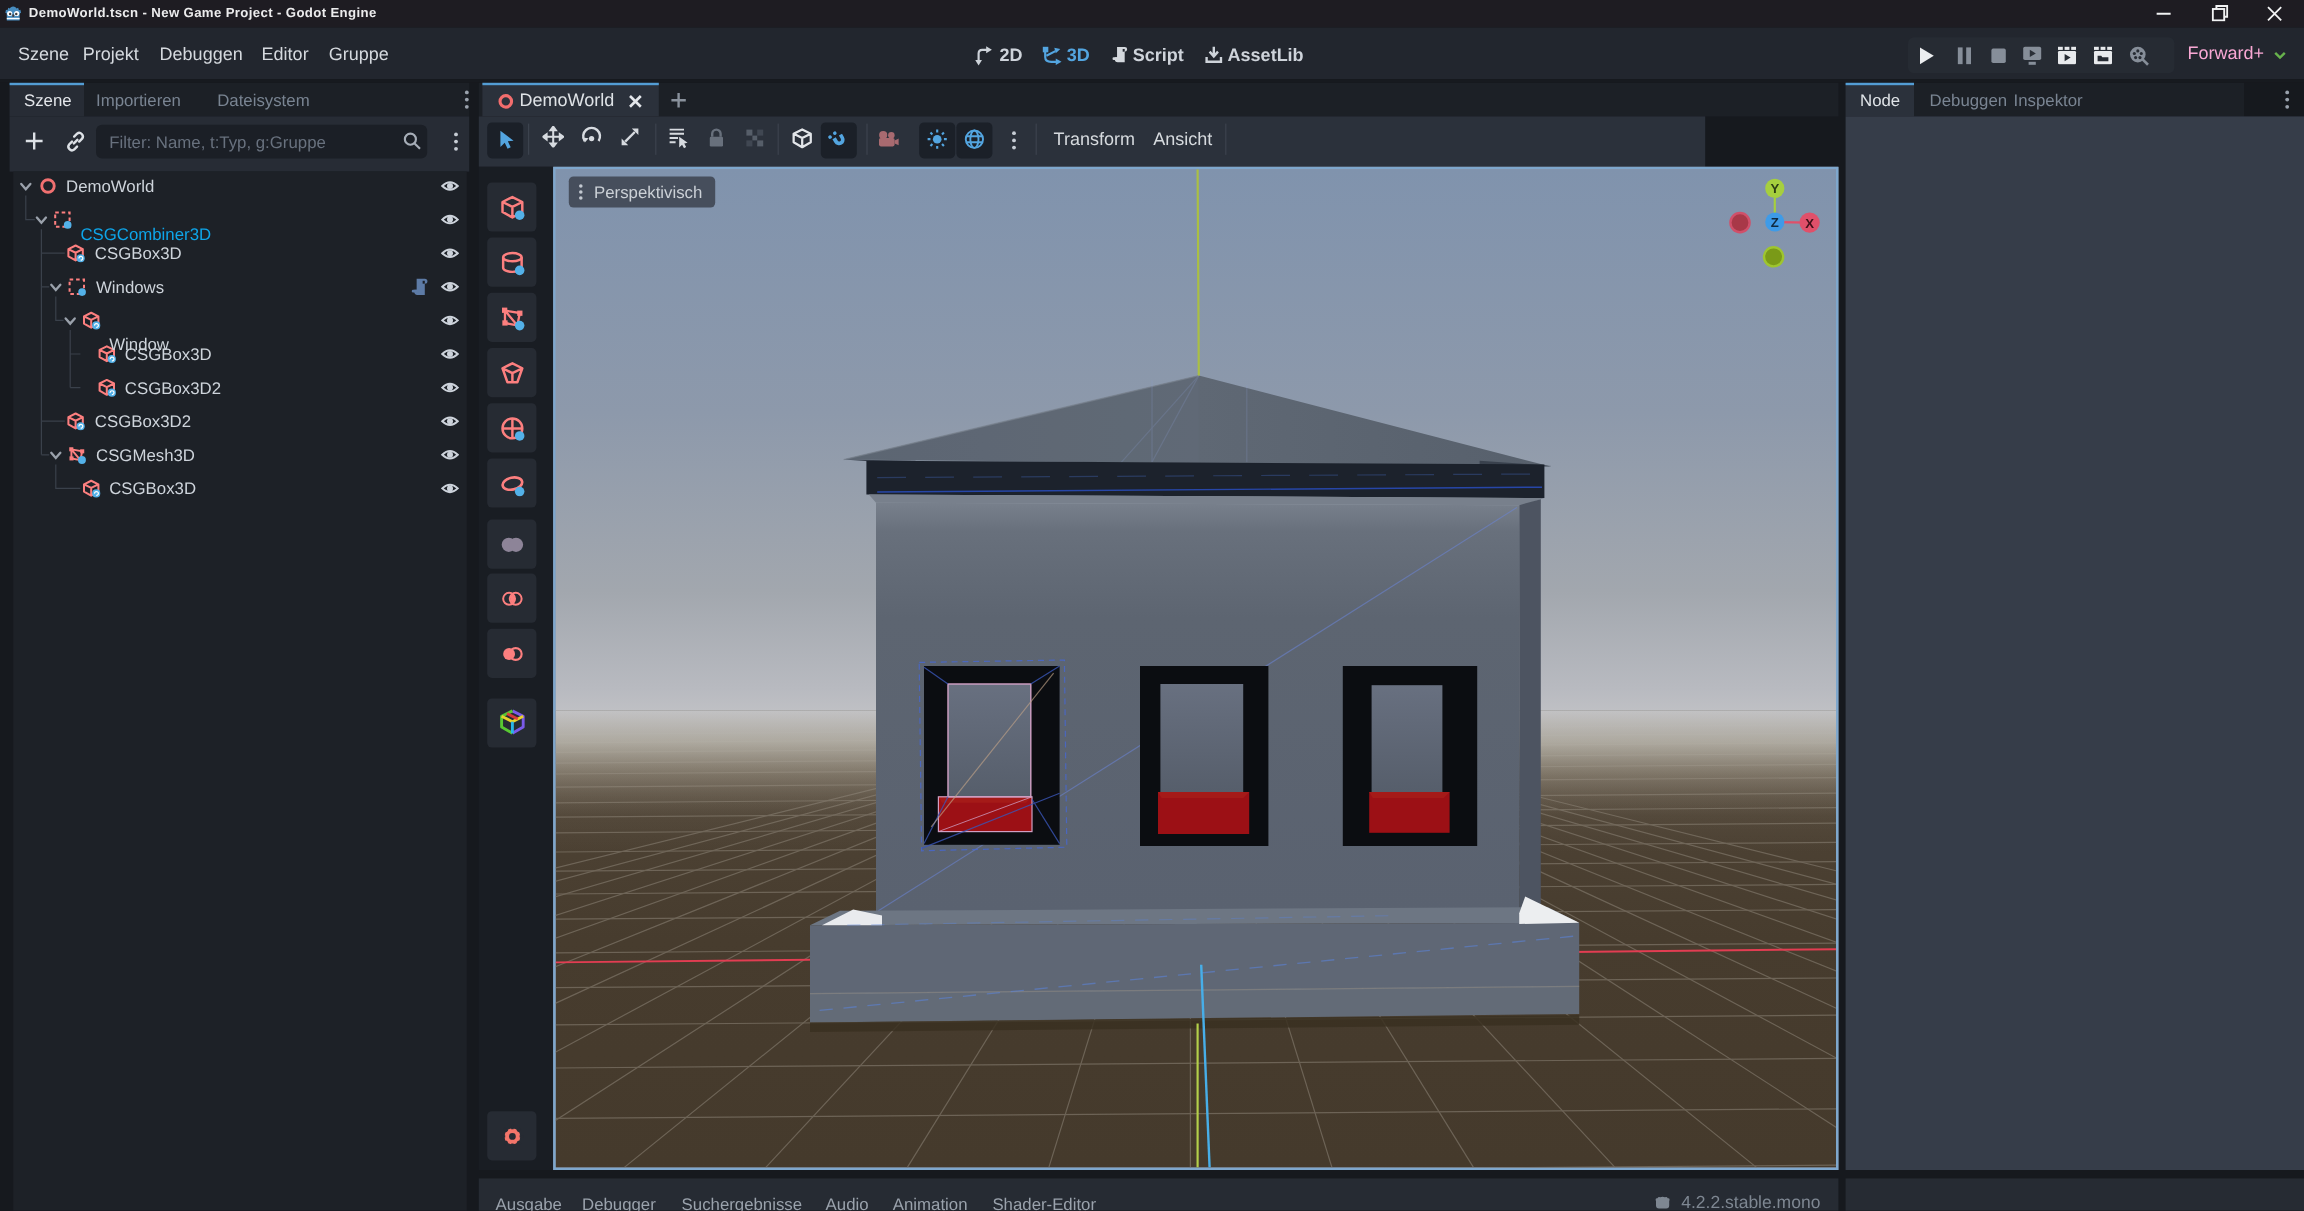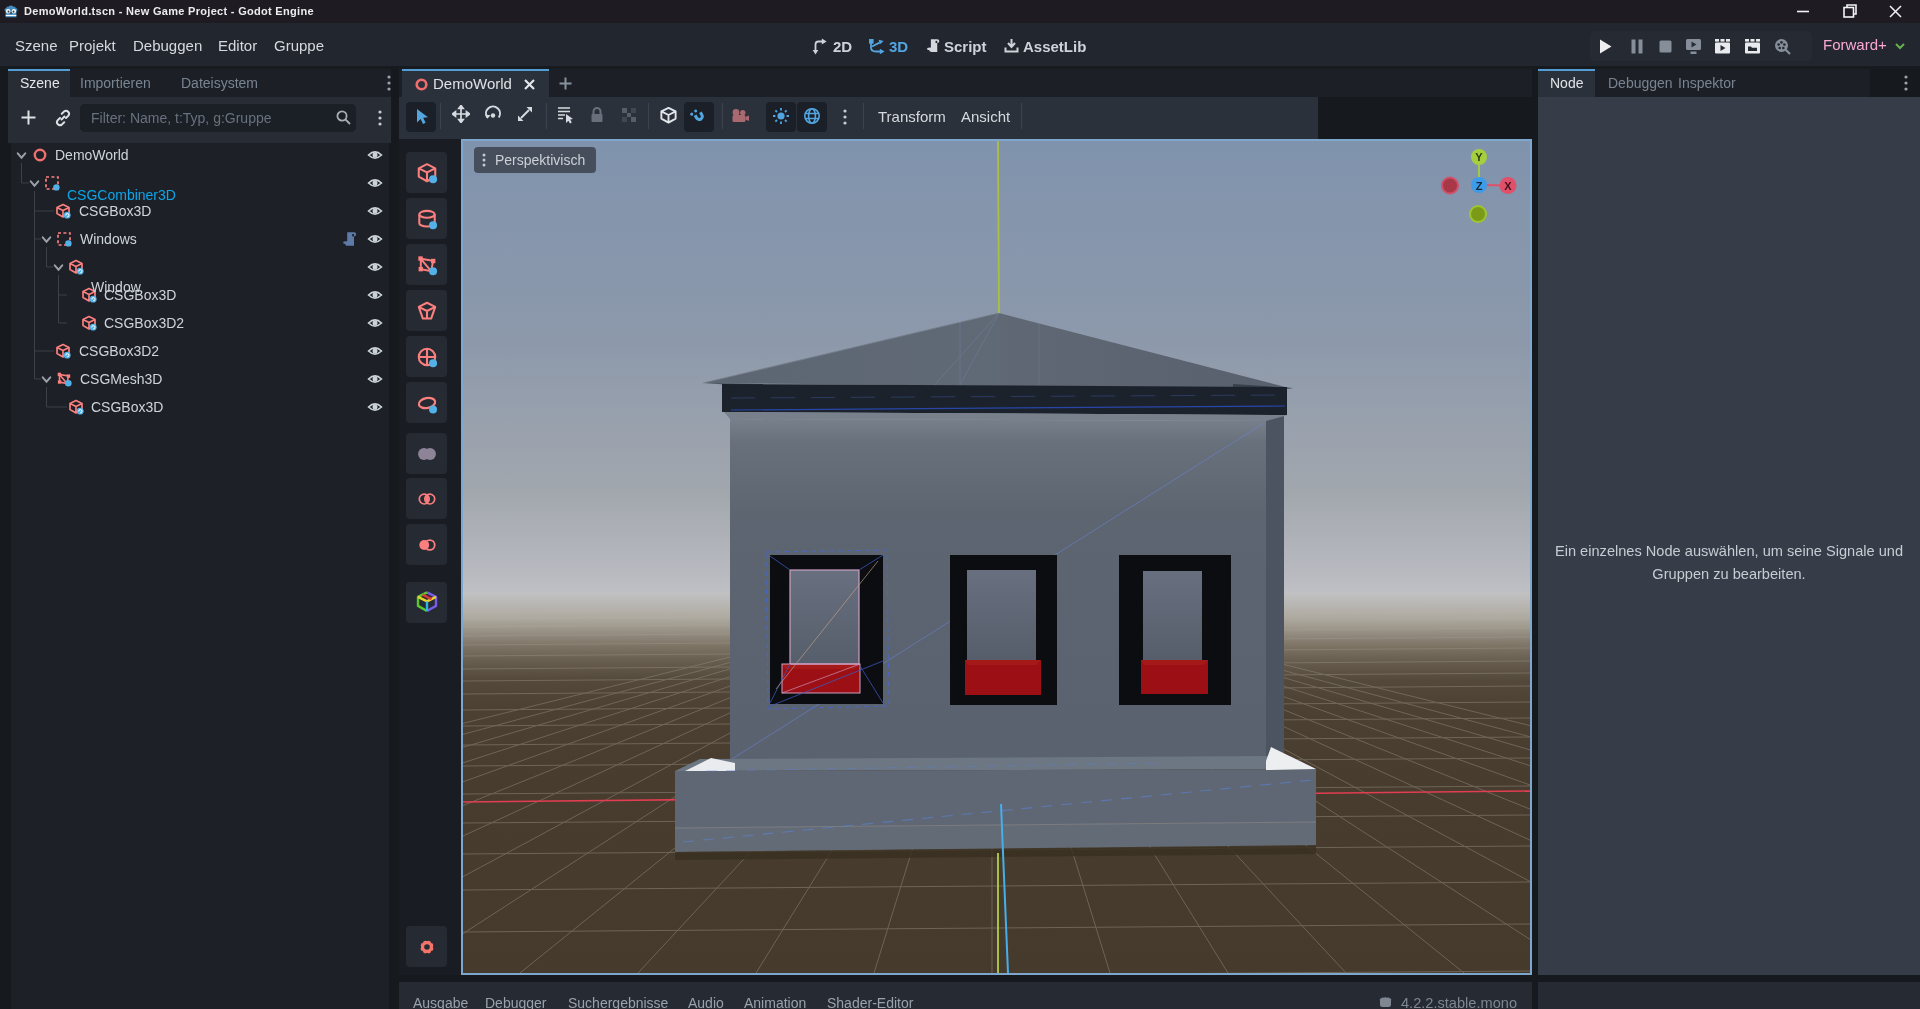--- a/index.html
+++ b/index.html
@@ -258,21 +258,21 @@
         <circle cx="6.5" cy="6.5" r="4.8" fill="none" stroke="#f26d6d" stroke-width="2.6"></circle>
       </svg>
     <div class="abs txt" style="left:34px;top:6px;font-size:15px;color:#dee2e6;">DemoWorld</div>
     <svg class="abs" style="left:124px;top:9px;" width="13" height="13" viewBox="0 0 13 13">
         <path d="M2 2 L11 11 M11 2 L2 11" stroke="#e3e6ea" stroke-width="2.2"></path>
       </svg>
     <svg class="abs" style="left:159px;top:7px;" width="15" height="15" viewBox="0 0 15 15">
         <path d="M7.5 1.5 V13.5 M1.5 7.5 H13.5" stroke="#89919c" stroke-width="2"></path>
       </svg>
   </div>
-  <div class="abs" id="vp-toolbar" style="left:399px;top:97px;width:919px;height:42px;background:#2b313b;">
+  <div class="abs" id="vp-toolbar" style="left:399px;top:97px;width:1022px;height:42px;background:#2b313b;">
     <div class="abs" style="left:7px;top:5px;width:30px;height:30px;background:#1b2028;border-radius:4px;"></div>
     <svg class="abs" style="left:15px;top:11px;" width="16" height="18" viewBox="0 0 16 18">
         <path d="M3 1 L3 14.5 L6.6 11 L9 16 L11.6 14.7 L9.2 9.8 L14 9.2 Z" fill="#53a5e0"></path>
       </svg>
     <div class="abs" style="left:41px;top:6px;width:1px;height:26px;background:#3c434e;"></div>
 
     <svg class="abs" style="left:53px;top:8px;" width="18" height="18" viewBox="0 0 18 18">
         <g stroke="#d7dbe0" stroke-width="1.7" fill="#d7dbe0">
           <path d="M9 2 L9 16 M2 9 L16 9" fill="none"></path>
           <path d="M9 0.5 L6.8 3.5 L11.2 3.5 Z"></path>
@@ -623,21 +623,20 @@
     <div class="abs txt" style="left:140px;top:6px;font-size:14px;color:#798492;">Inspektor</div>
     <div class="abs" style="left:366px;top:6px;"><svg width="4" height="16" viewBox="0 0 4 16">
           <g fill="#9aa2ad">
             <circle cx="2" cy="2" r="1.6"></circle>
             <circle cx="2" cy="8" r="1.6"></circle>
             <circle cx="2" cy="14" r="1.6"></circle>
           </g>
         </svg></div>
   </div>
   <div class="abs" id="right-body" style="left:1538px;top:97px;width:382px;height:878px;background:#363d49;"></div>
-  <div class="abs" style="left:1541px;top:540px;width:376px;text-align:center;font-size:14.6px;color:#c7ccd3;line-height:23px;">Ein einzelnes Node auswählen, um seine Signale und<br>Gruppen zu bearbeiten.</div>
 
   <div class="abs" id="bottom-bar" style="left:399px;top:982px;width:1133px;height:27px;background:#262b33;"></div>
   <div class="abs" style="left:1538px;top:982px;width:382px;height:27px;background:#262b33;"></div>
   <div class="abs txt" style="left:413px;top:995px;font-size:14px;color:#9aa2ac;">Ausgabe</div>
   <div class="abs txt" style="left:485px;top:995px;font-size:14px;color:#9aa2ac;">Debugger</div>
   <div class="abs txt" style="left:568px;top:995px;font-size:14px;color:#9aa2ac;">Suchergebnisse</div>
   <div class="abs txt" style="left:688px;top:995px;font-size:14px;color:#9aa2ac;">Audio</div>
   <div class="abs txt" style="left:744px;top:995px;font-size:14px;color:#9aa2ac;">Animation</div>
   <div class="abs txt" style="left:827px;top:995px;font-size:14px;color:#9aa2ac;">Shader-Editor</div>
   <svg class="abs" style="left:1378px;top:996px;" width="15" height="13" viewBox="0 0 15 13">

